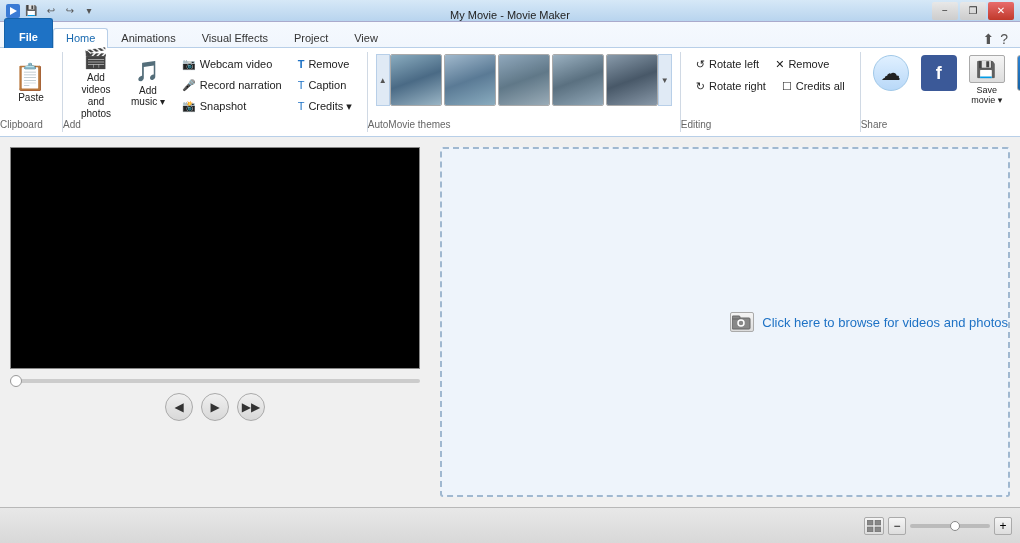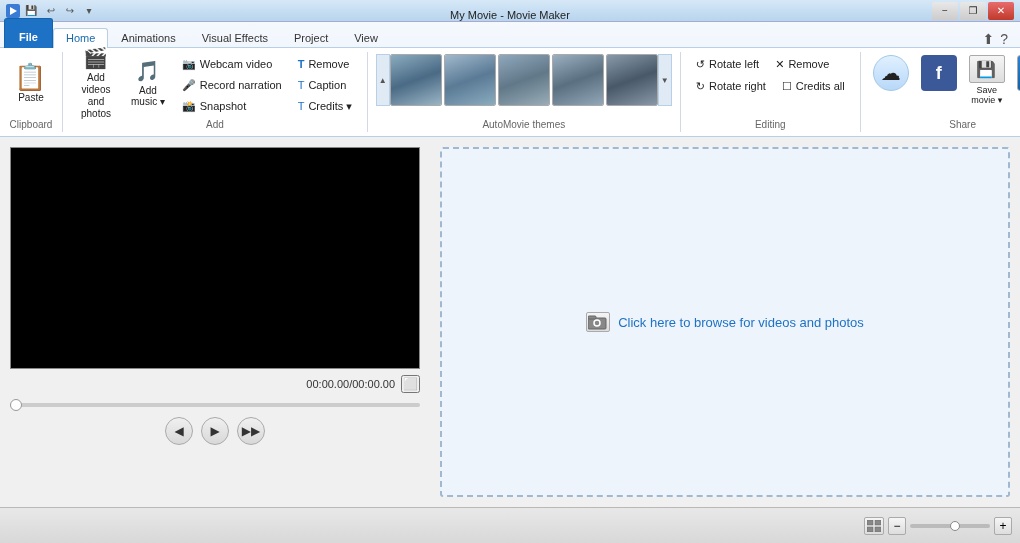--- a/index.html
+++ b/index.html
@@ -51,21 +51,20 @@
       display: flex; align-items: stretch; padding: 4px 0; height: 88px;
       background: white;
     }
     .ribbon-group {
       display: flex; flex-direction: column; align-items: center; padding: 2px 8px;
       border-right: 1px solid #d0d9e4; position: relative;
     }
     .ribbon-group:last-child { border-right: none; }
     .ribbon-group-label {
       font-size: 10px; color: #666; position: absolute; bottom: 2px; left: 0; right: 0;
-      text-align: center;
     }
     .ribbon-group-items { display: flex; align-items: flex-start; gap: 2px; flex: 1; padding-bottom: 14px; }
 
     
     .ribbon-btn-large {
       display: flex; flex-direction: column; align-items: center; justify-content: center;
       width: 50px; height: 58px; cursor: pointer; border-radius: 3px; border: 1px solid transparent;
       font-size: 10px; text-align: center; color: #222; gap: 2px;
       background: none;
     }
@@ -174,21 +173,21 @@
       border: 1px solid #aaa; cursor: pointer; display: flex; align-items: center; justify-content: center;
       font-size: 12px; color: #333;
     }
 
     
     .storyboard {
       flex: 1; padding: 10px;
     }
     .storyboard-inner {
       height: 100%; border: 2px dashed #a0b8d0; border-radius: 3px; background: #eef4fb;
-      display: flex; align-items: center; justify-content: center; cursor: pointer;
+      display: flex; align-items: center; justify-content: flex-end; cursor: pointer;
     }
     .browse-prompt { display: flex; align-items: center; gap: 8px; color: #1e72c5; }
     .browse-icon {
       width: 24px; height: 20px; background: linear-gradient(to bottom, #f5f5f5, #ddd);
       border: 1px solid #aaa; border-radius: 2px; display: flex; align-items: center; justify-content: center;
       font-size: 11px;
     }
     .browse-text { font-size: 13px; color: #1e72c5; text-decoration: none; }
 
     
@@ -373,24 +372,20 @@
       </div>
       <span class="ribbon-group-label">Share</span>
     </div>
   </div>
 </div>
 
 <div class="main-area">
 
   <div class="video-preview">
     <div class="video-screen"></div>
-    <div class="video-time">
-      <span>00:00.00/00:00.00</span>
-      <button class="expand-btn">⬜</button>
-    </div>
     <div class="video-scrubber">
       <div class="scrubber-track">
         <div class="scrubber-thumb"></div>
       </div>
     </div>
     <div class="video-controls">
       <button class="ctrl-btn">
         <span>◀</span>
       </button>
       <button class="ctrl-btn">

